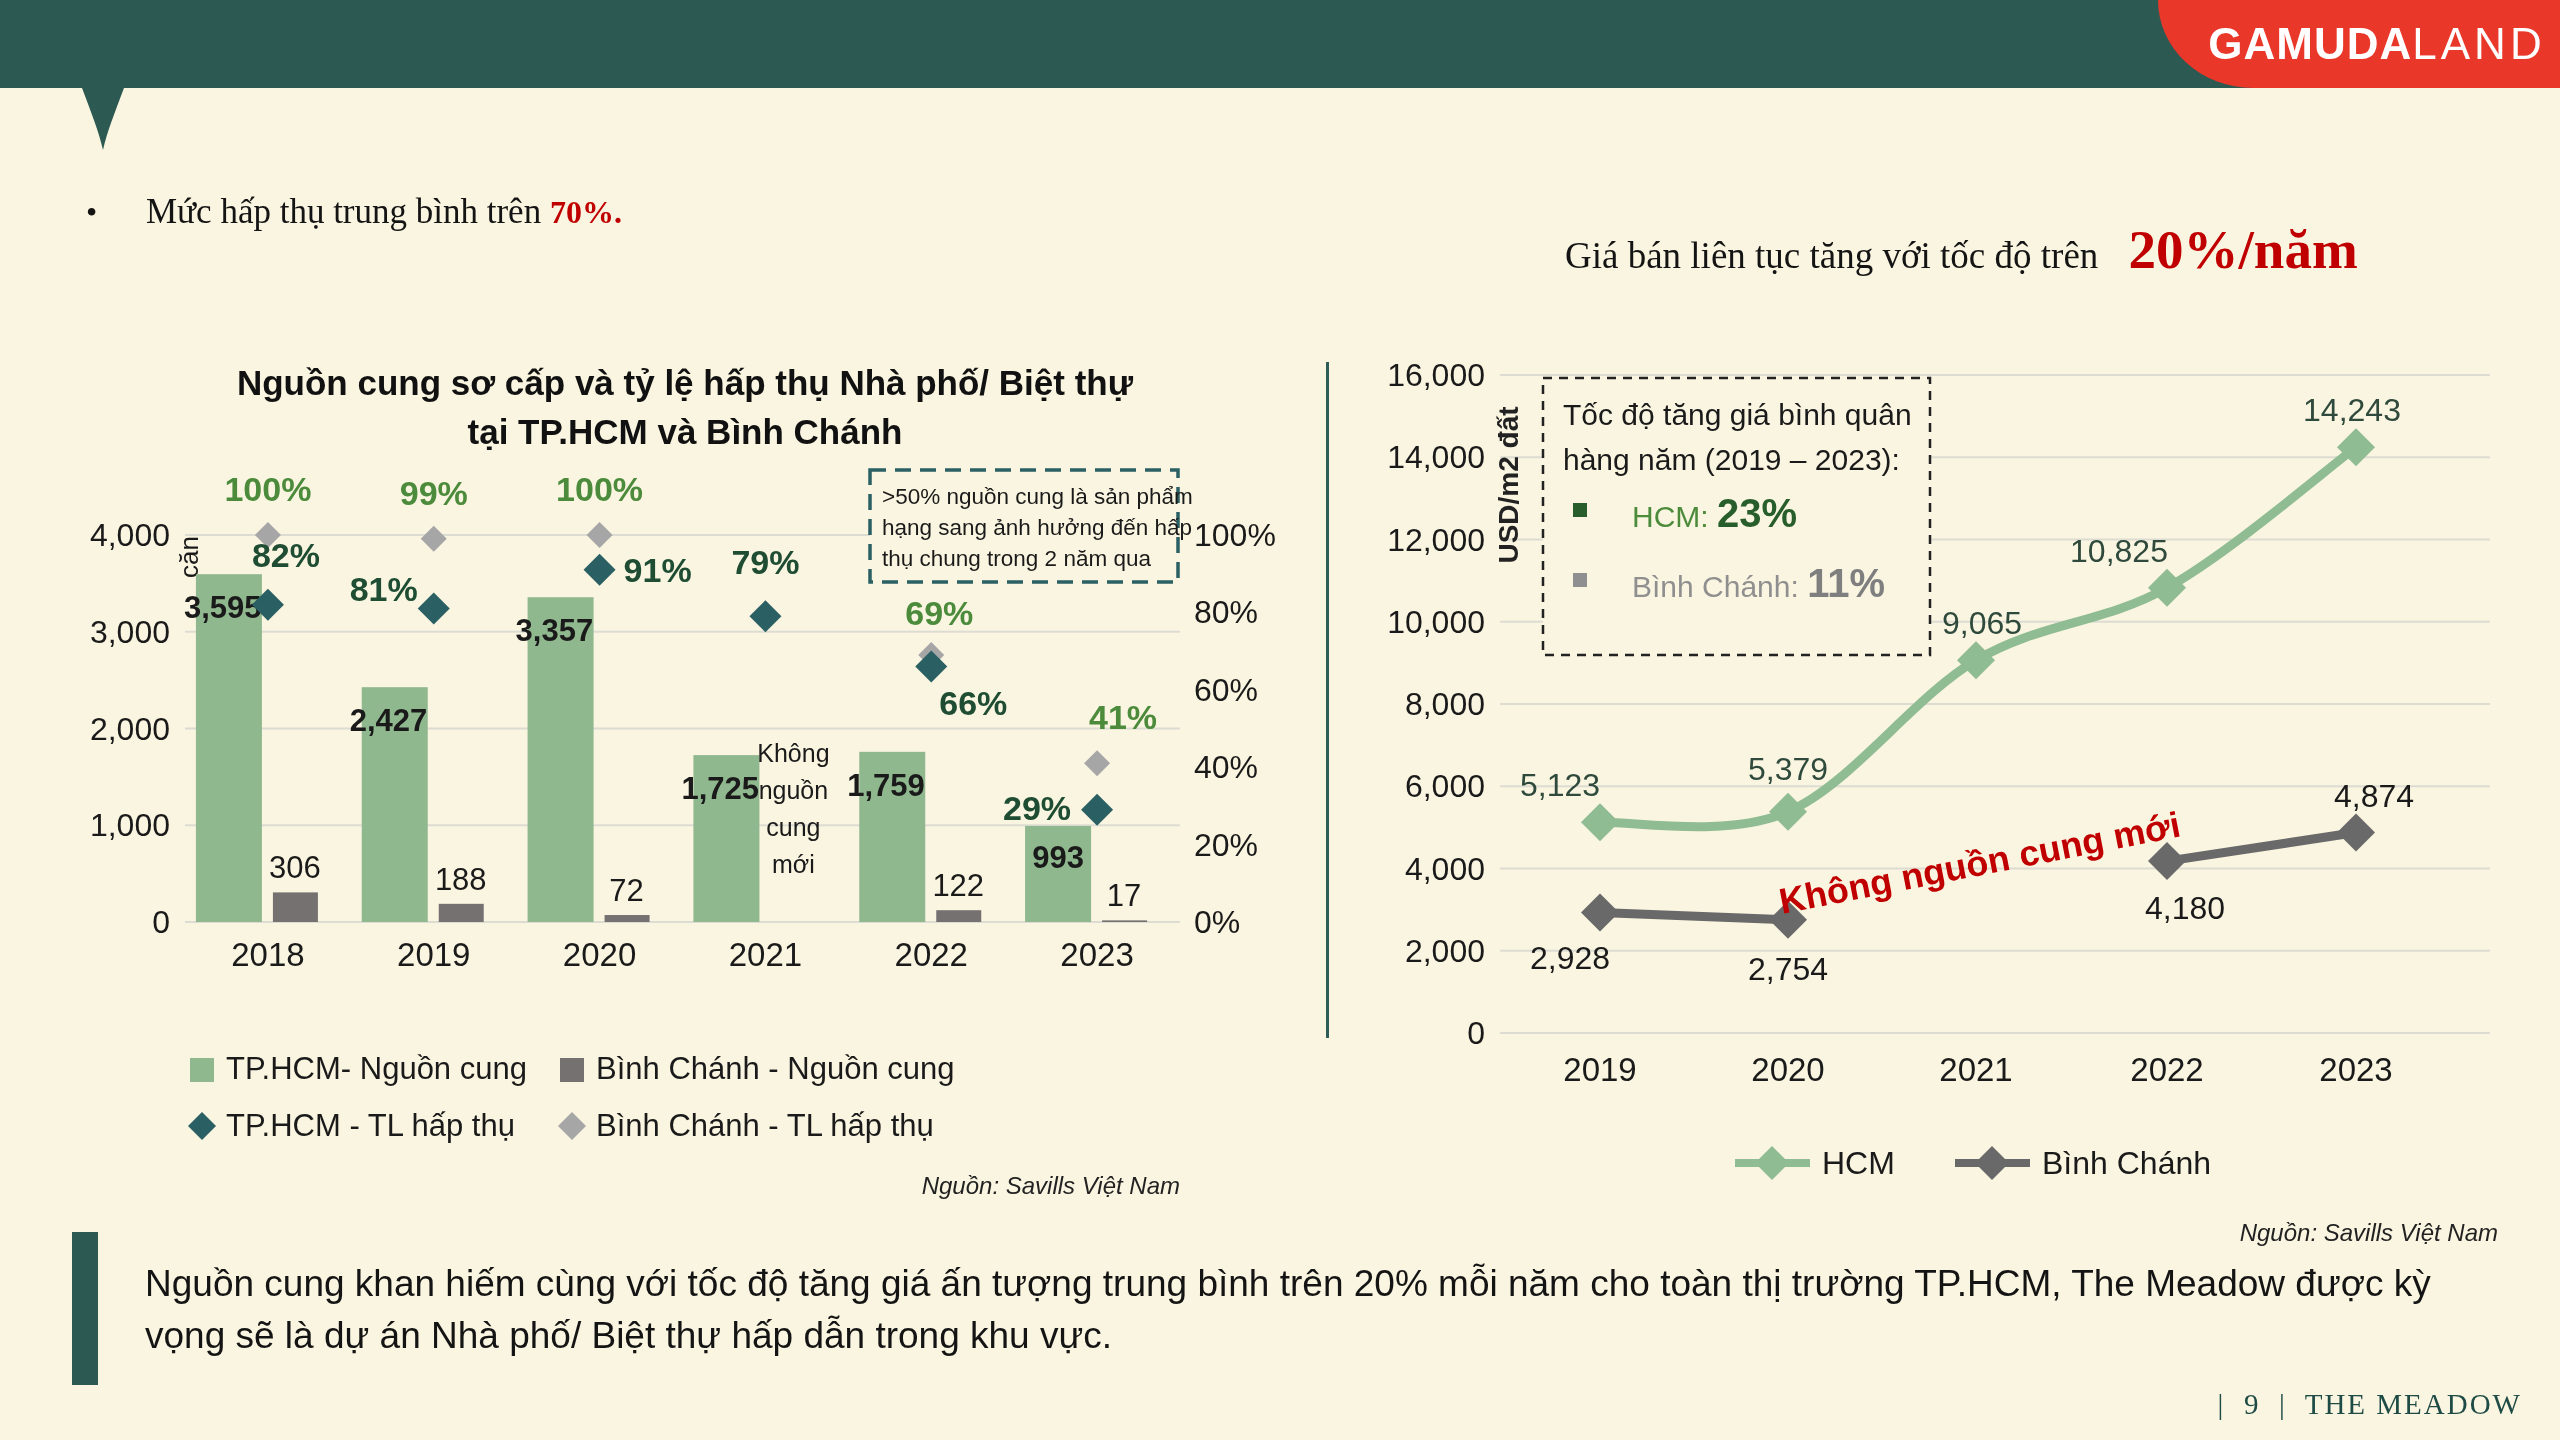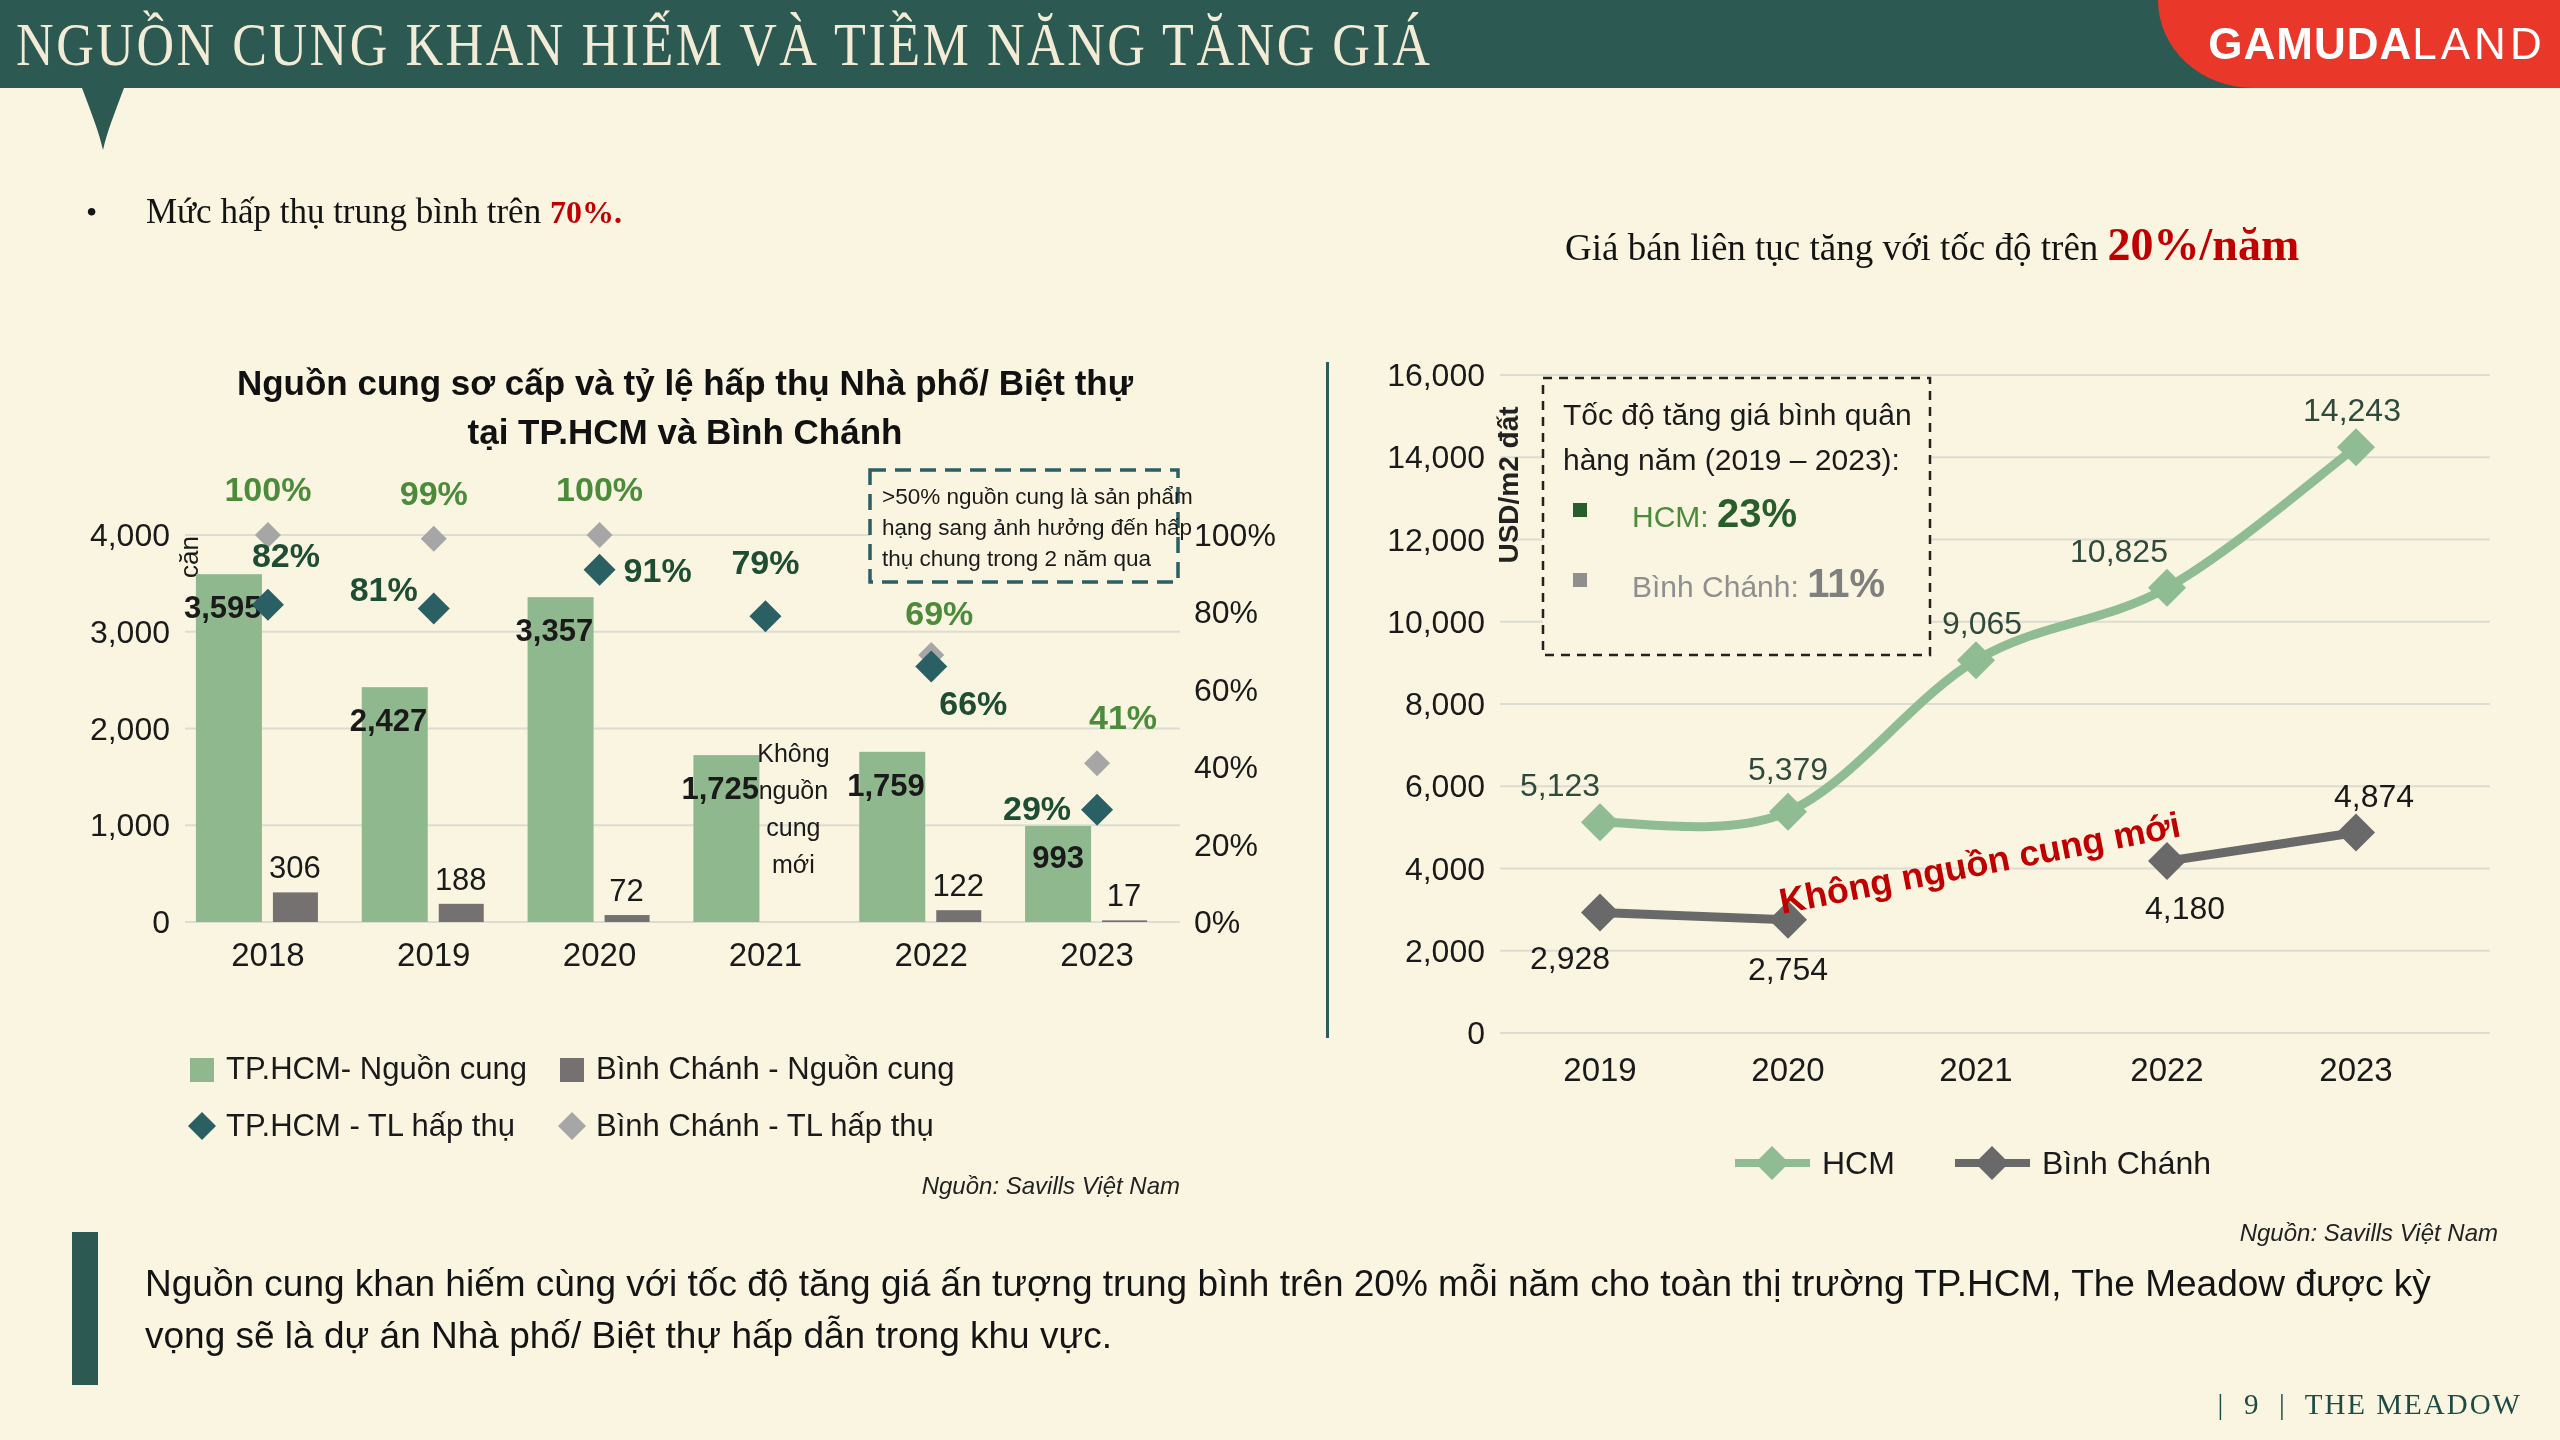--- a/index.html
+++ b/index.html
@@ -21,21 +21,21 @@
   
   .bullets{position:absolute;left:80px;top:186px;width:1250px;}
   .bullet-row{position:relative;padding-left:66px;margin-bottom:14px;font-family:"Liberation Serif",serif;
     font-size:35px;color:#141414;line-height:52px;white-space:nowrap;}
   .bullet-row::before{content:"•";position:absolute;left:6px;top:0;font-size:32px;color:#141414;}
   .b-red{font-family:"Liberation Serif",serif;font-weight:700;color:#C00000;font-size:32px;}
 
   
   .price-headline{position:absolute;left:1565px;top:218px;width:920px;white-space:nowrap;
     font-family:"Liberation Serif",serif;font-size:37px;color:#141414;}
-  .price-headline .b-red{font-size:46px;}
+  .price-headline .b-red{font-size:55px;margin-left:21px;}
 
   
   .chartL-title{position:absolute;left:140px;top:358px;width:1090px;text-align:center;
     font-weight:700;font-size:35px;line-height:49px;color:#111;}
 
   .chart-svg{position:absolute;}
   #chartL{left:70px;top:460px;}
   #chartR{left:1350px;top:355px;}
   .divider{position:absolute;left:1326px;top:362px;width:3px;height:676px;background:#2E5D59;}
 
@@ -46,23 +46,20 @@
 
   .footer{position:absolute;right:38px;top:1388px;font-family:"Liberation Serif",serif;
     font-size:29px;letter-spacing:2px;color:#1E4B45;white-space:pre;}
 </style>
 </head>
 <body>
 
 <div class="slide">
 
   <div class="header">
-    <div class="header-title">
-      <span class="header-title-inner">NGUỒN CUNG KHAN HIẾM VÀ TIỀM NĂNG TĂNG GIÁ</span>
-    </div>
     <div class="logo">
       <span class="b">GAMUDA</span>
       <span class="l">LAND</span>
     </div>
   </div>
   <svg class="pointer" width="42" height="64" viewBox="0 0 42 64">
     <path d="M0,0 L42,0 C33,24 25,44 21,62 C17,44 9,24 0,0 Z" fill="#2C5952"></path>
   </svg>
 
   <div class="bullets">

